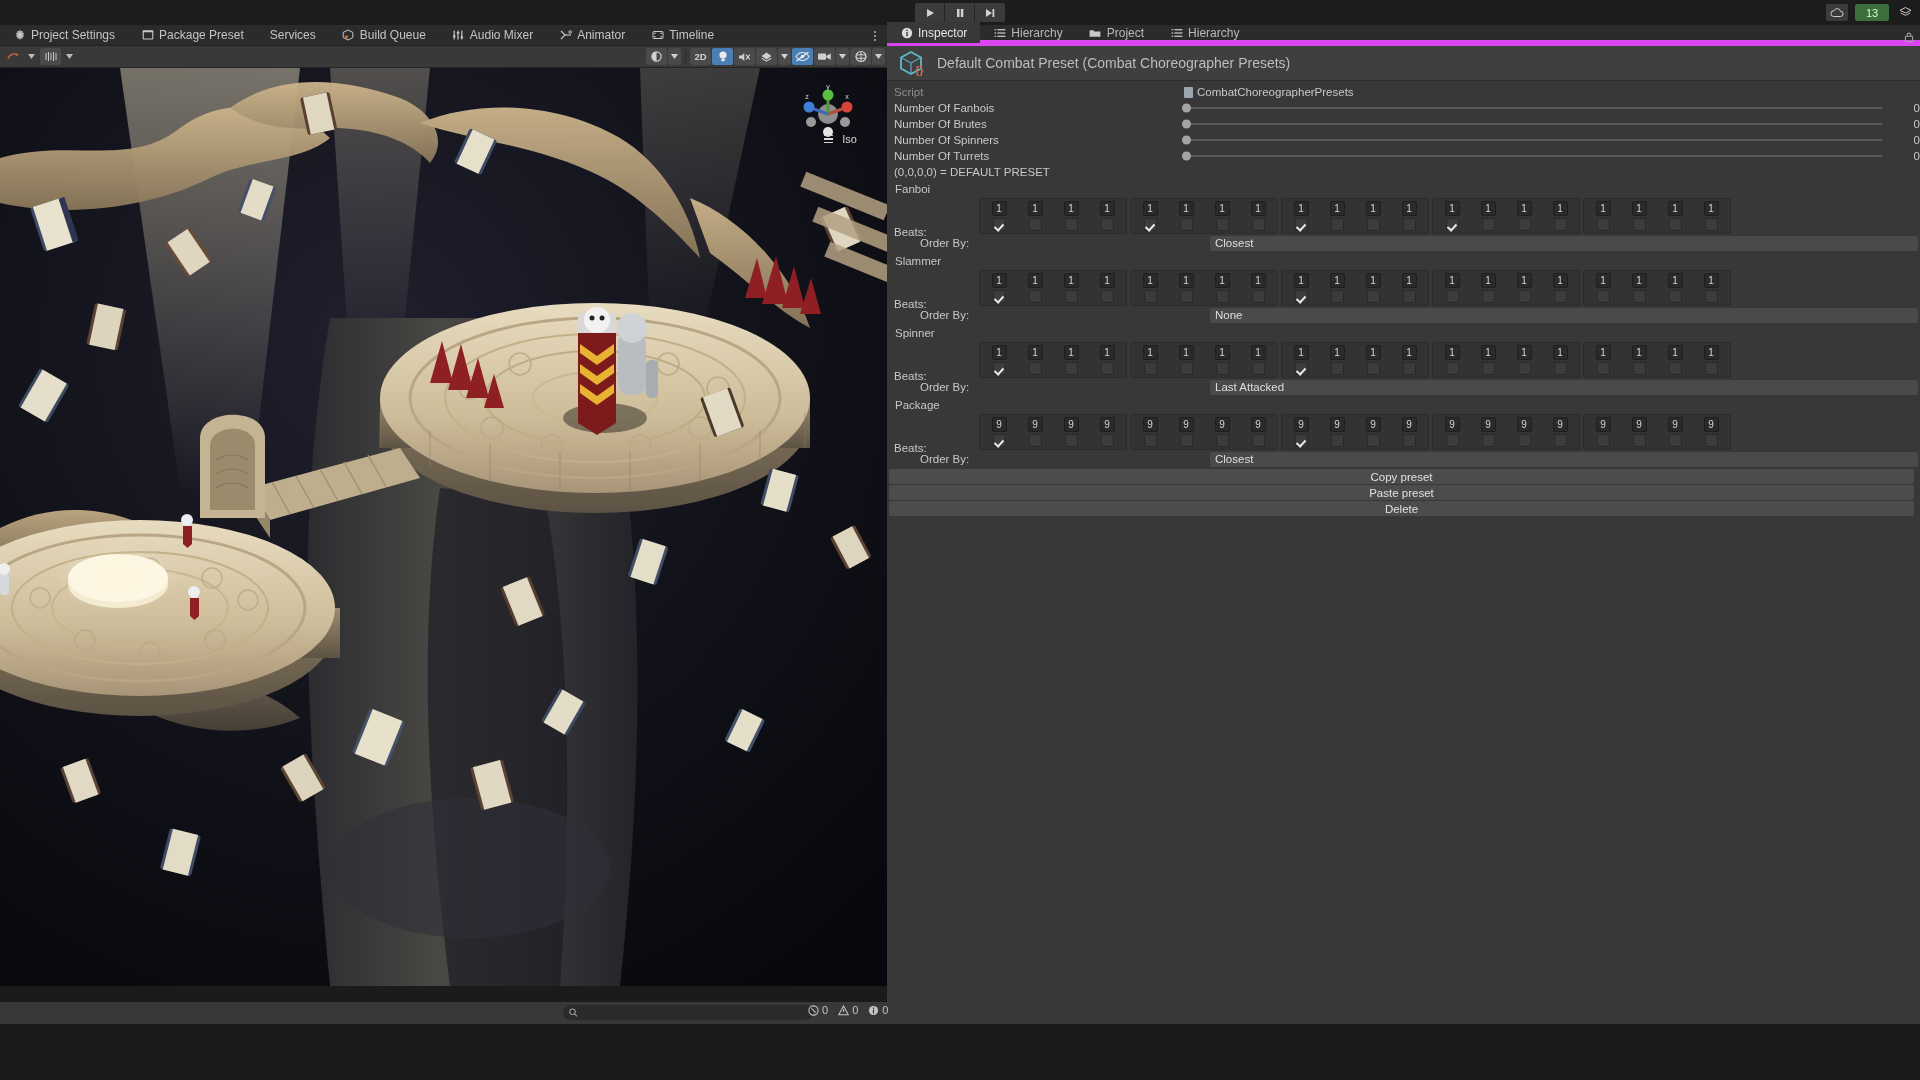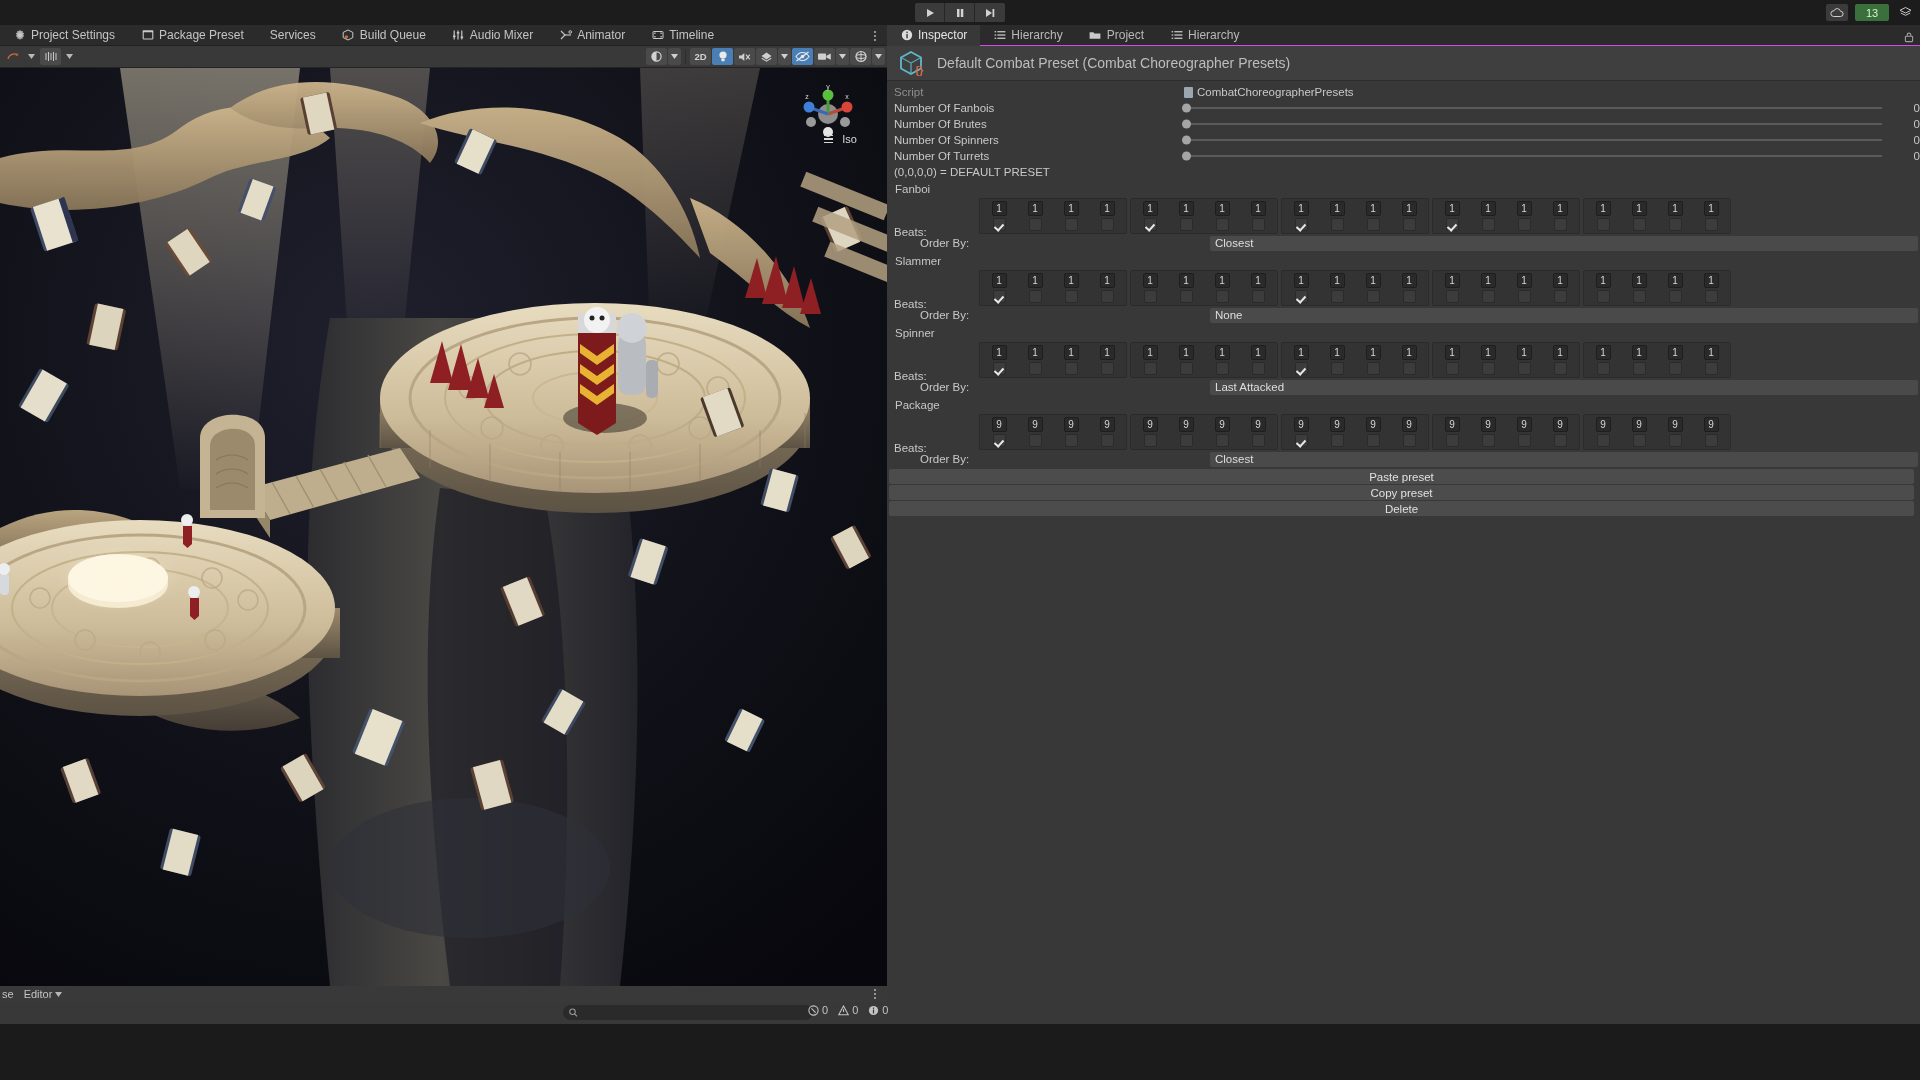--- a/index.html
+++ b/index.html
@@ -122,21 +122,21 @@
   .counters { position: absolute; left: 808px; top: 2px; display: flex; align-items: center; gap: 10px; font-size: 11px; color: #c2c2c2;}
   .counter { display: flex; align-items: center; gap: 3px; }
 
   
   .inspector {
     position: absolute; left: 887px; top: 25px; width: 1033px; height: 977px;
     background: #383838;
   }
   .insp-tabs {
     height: 21px; background: #2b2b2b; display: flex; align-items: center;
-    border-bottom: 1px solid #d946ef; position: relative;
+    border-bottom: 6px solid #d946ef; position: relative;
   }
   .itab {
     display: flex; align-items: center; gap: 5px; height: 21px; padding: 0 13px;
     font-size: 12px; color: #b9b9b9; cursor: pointer; white-space: nowrap;
   }
   .itab.sel { background: #383838; color: #e4e4e4; }
   .itab .ic { width: 13px; height: 13px; display:flex;align-items:center;justify-content:center;}
   .insp-lock { position:absolute; right:4px; top:4px; width:13px;height:13px; cursor:pointer;}
 
   .insp-header {
@@ -721,34 +721,20 @@
     <div class="isolabel">
       <span class="bars">
           <i></i>
           <i></i>
           <i></i>
         </span>
       <span>Iso</span>
     </div>
   </div>
 
-  <div class="bottomproj">
-    <span>se</span>
-    <span style="margin-left:10px; display:flex; align-items:center; gap:3px;">
-      <span>Editor</span>
-      <svg width="7" height="5" viewBox="0 0 7 5">
-          <polygon points="0,0 7,0 3.5,5" fill="#b8b8b8"></polygon>
-        </svg>
-    </span>
-    <div class="proj-kebab">
-        <i></i>
-        <i></i>
-        <i></i>
-      </div>
-  </div>
 
   <div class="statusbar">
     <div class="searchbox">
       <svg width="9" height="9" viewBox="0 0 9 9">
         <circle cx="3.7" cy="3.7" r="2.9" fill="none" stroke="#9a9a9a" stroke-width="1.1"></circle>
         <line x1="5.9" y1="5.9" x2="8.5" y2="8.5" stroke="#9a9a9a" stroke-width="1.2"></line>
       </svg>
       <input value="" placeholder="" style="">
     </div>
     <div class="counters">
@@ -1299,18 +1285,18 @@
                 </div>
               </div>
             </div>
             <div class="orderby-row">
               <div class="orderby-lbl">Order By:</div>
               <div class="orderby-val">Closest</div>
             </div>
           </div>
         </div>
 
+      <div class="wide-btn">Copy preset</div>
       <div class="wide-btn">Paste preset</div>
-      <div class="wide-btn">Copy preset</div>
       <div class="wide-btn">Delete</div>
     </div>
   </div>
 </div>
 
 </body></html>

